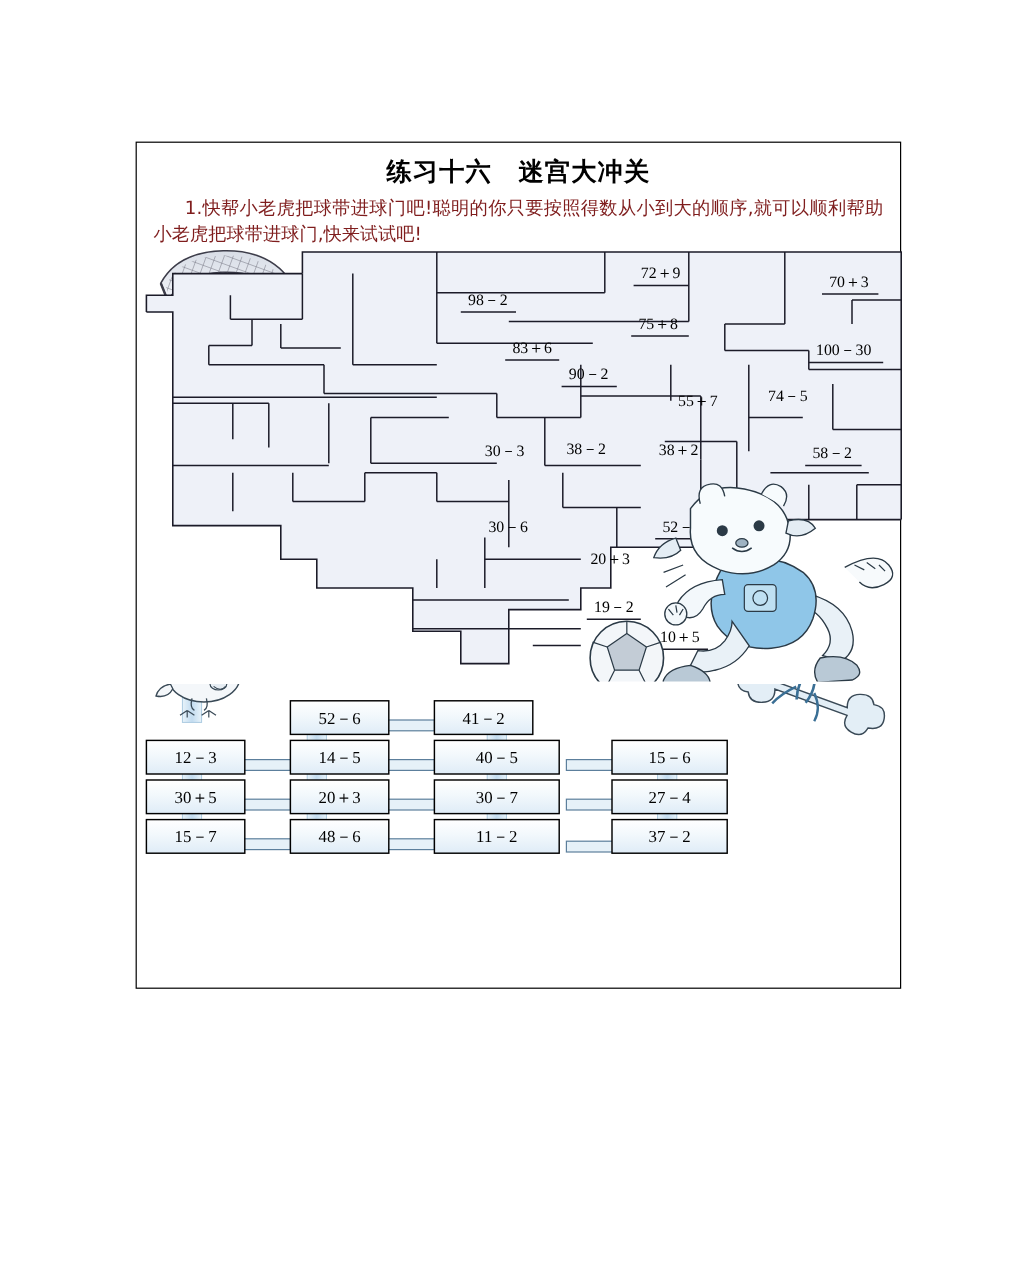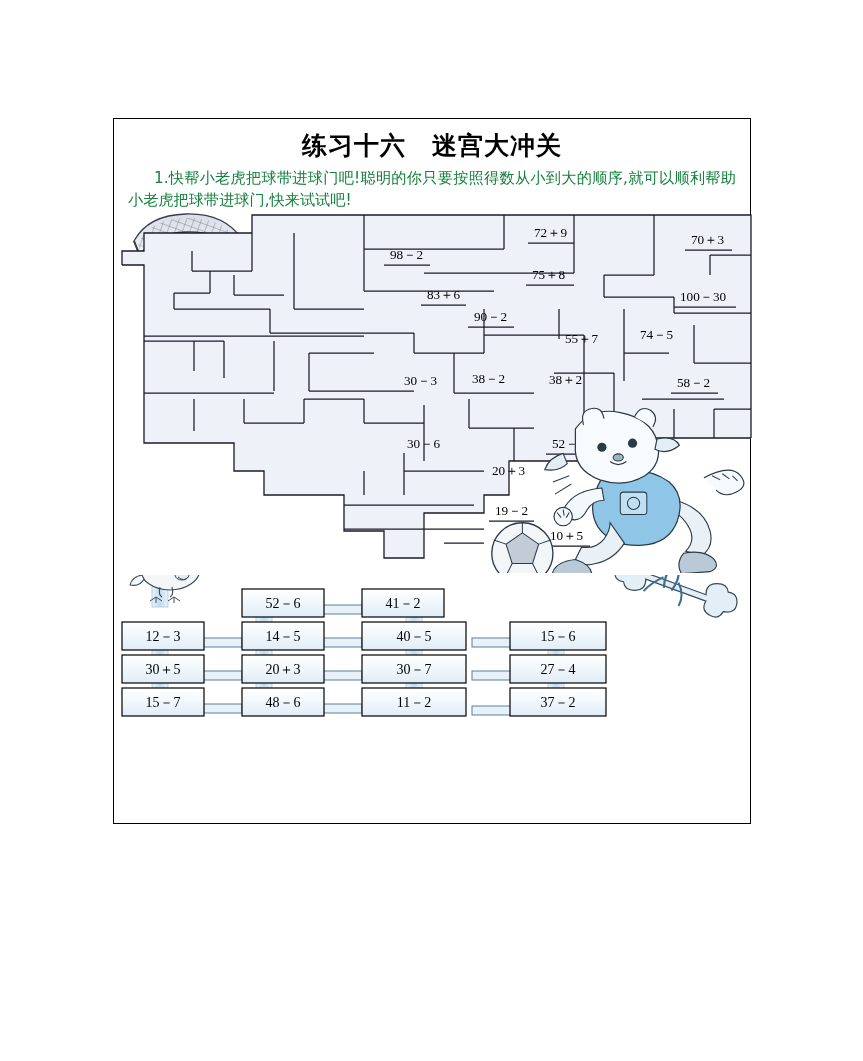--- a/index.html
+++ b/index.html
@@ -24,31 +24,31 @@
     height: 706px;
     border: 1.6px solid #000;
     box-sizing: border-box;
     background: #fff;
   }
 
   
   #page-title {
     text-align: center;
     font-family: "DejaVu Sans", "Liberation Sans", sans-serif;
-    font-size: 25px;
+    font-size: 21px;
     font-weight: 700;
     letter-spacing: 1px;
     margin: 10px 0 0 0;
     color: #000;
   }
   .prose {
     font-family: "DejaVu Sans", "Liberation Sans", sans-serif;
     font-size: 15.2px;
     line-height: 1.42;
-    color: #15803d;
+    color: #7f1d1d;
     margin: 6px 14px 0 14px;
     text-align: justify;
     text-justify: inter-character;
   }
   .prose .indent { display: inline-block; width: 26px; }
 
   
   #maze-wrap {
     position: relative;
     width: 638px;

